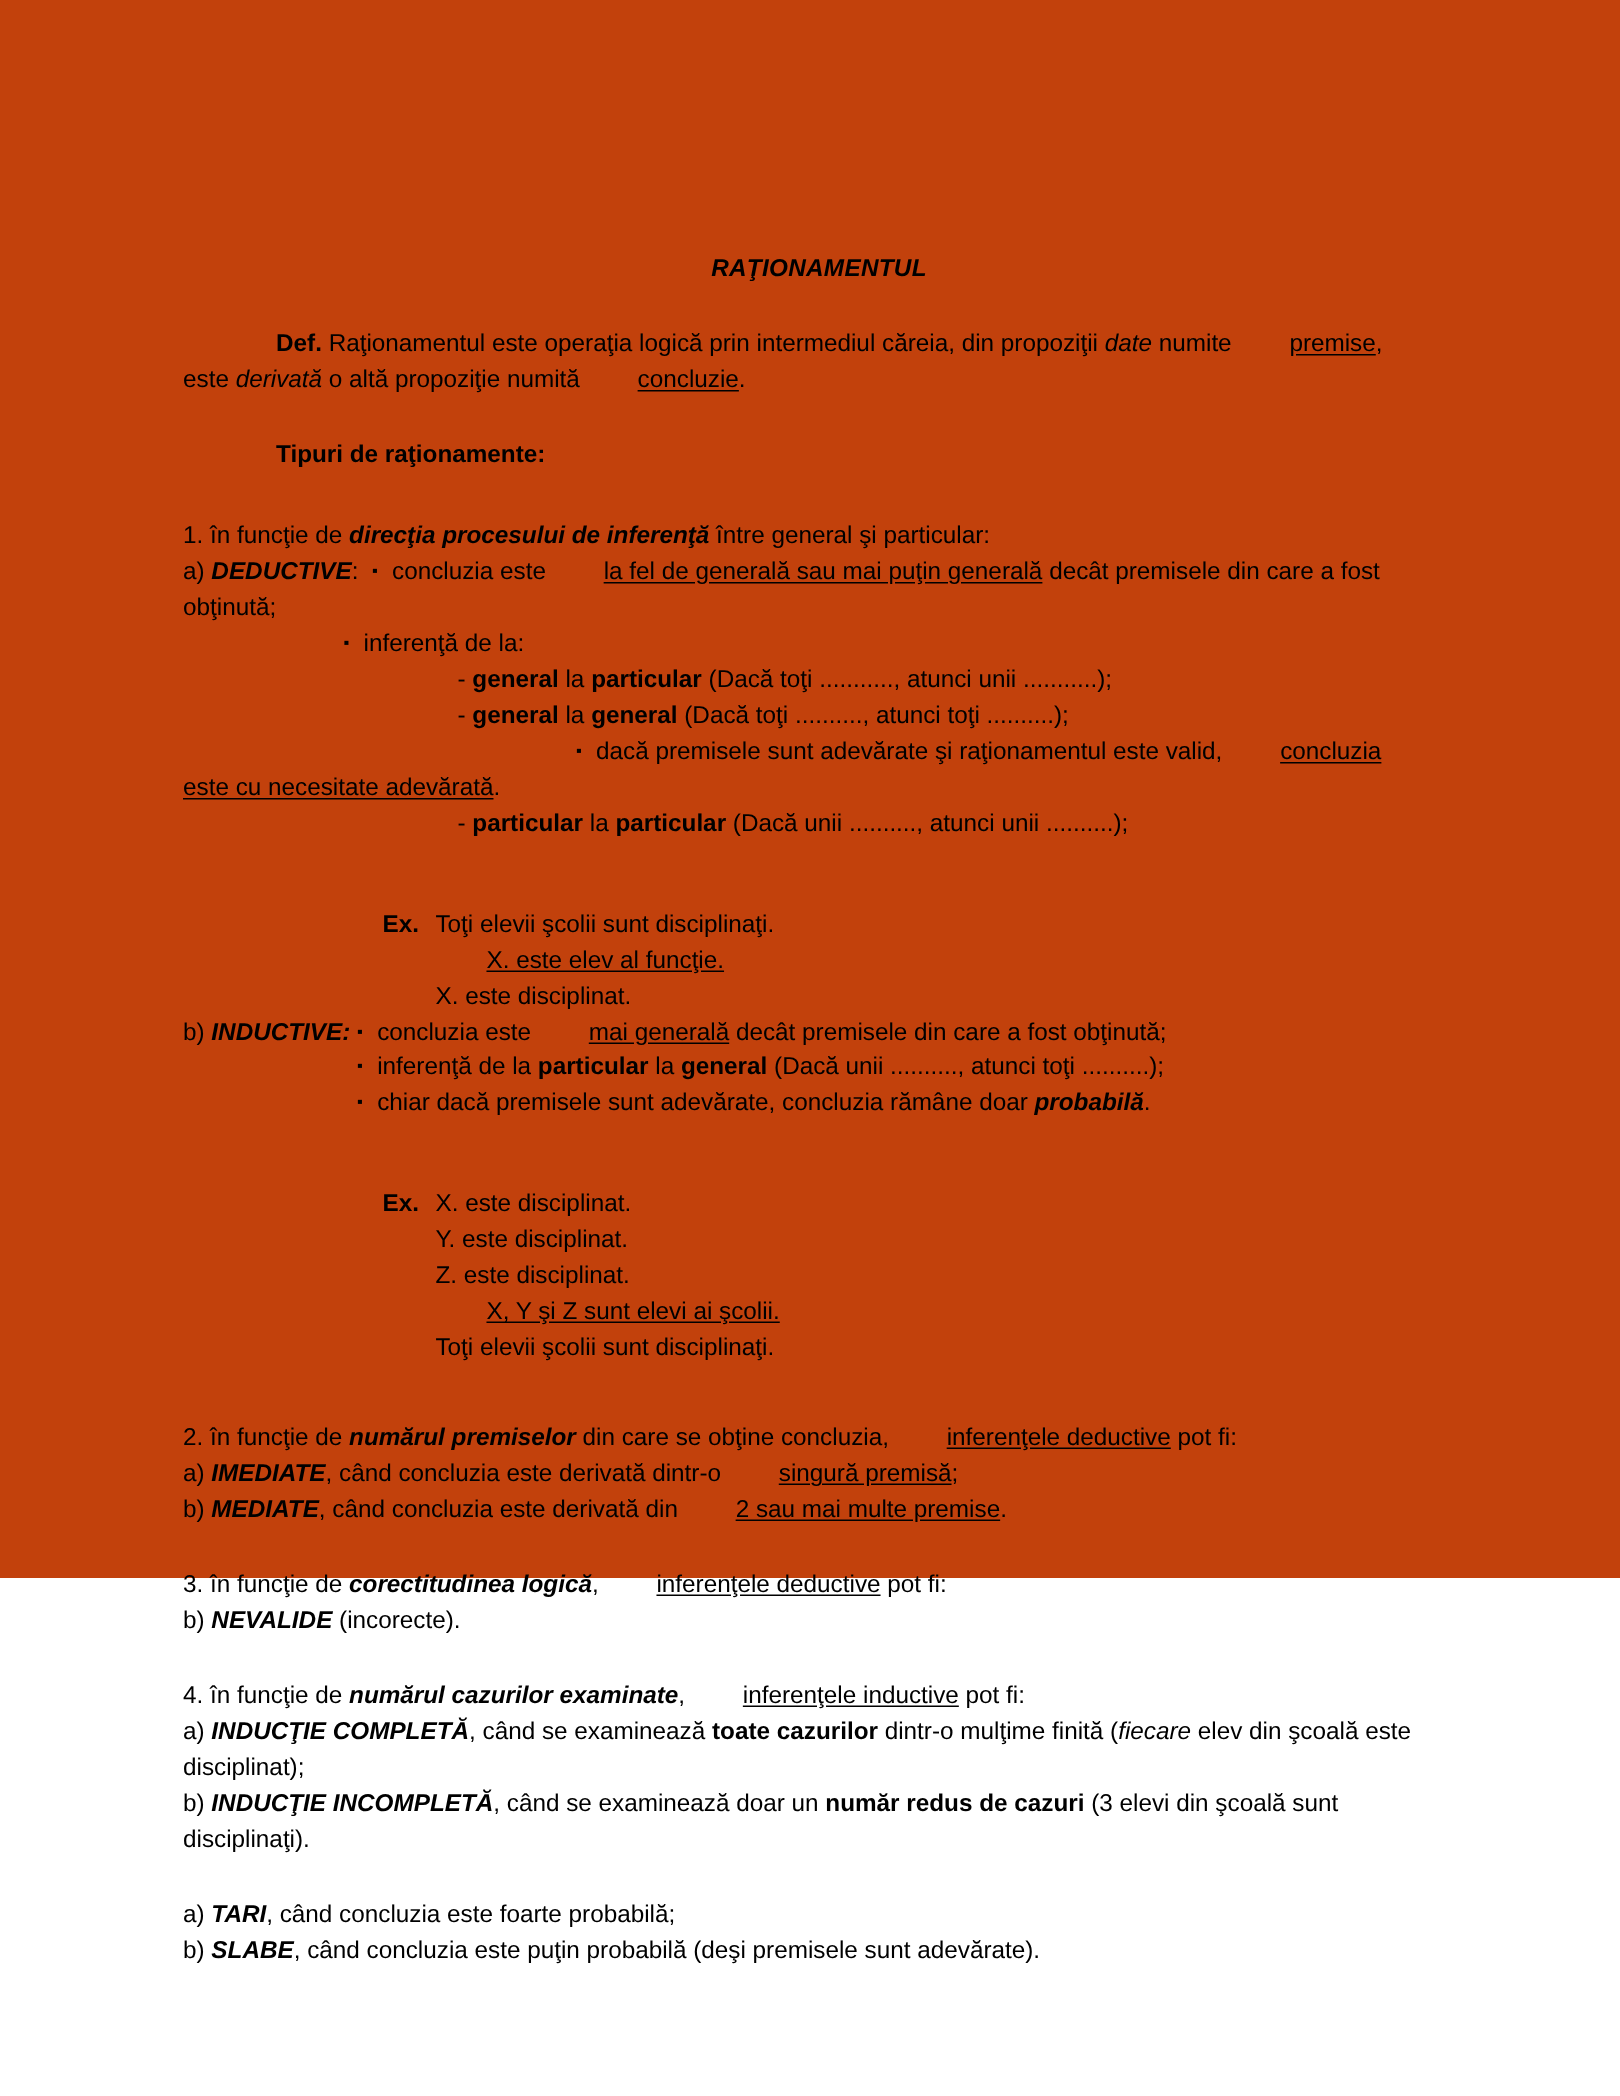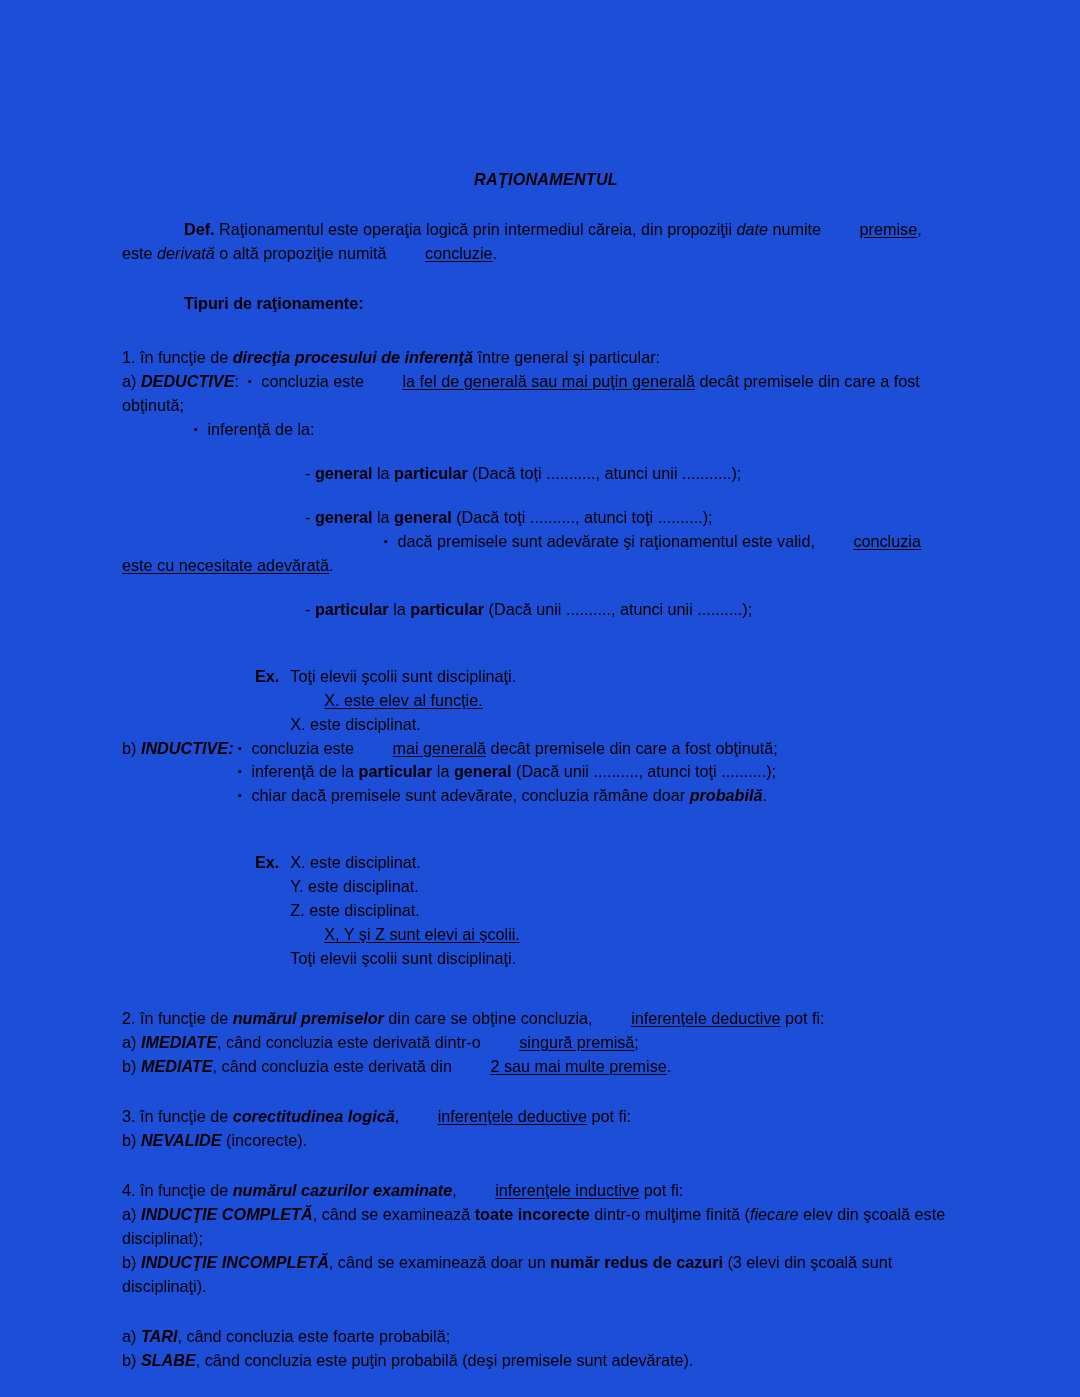--- a/index.html
+++ b/index.html
@@ -10,22 +10,22 @@
   body {
     width: 1080px;
     height: 1397px;
     font-family: "Liberation Sans", sans-serif;
     color: #000000;
     overflow: hidden;
   }
   .page {
     position: relative;
     width: 1080px;
-    height: 1397px;
-    background: #1d4ed8;
+    height: 1052px;
+    background: #c2410c;
     box-sizing: border-box;
     padding: 0;
   }
   .content {
     position: absolute;
     left: 122px;
     top: 168px;
     width: 830px;
     font-size: 16.2px;
     line-height: 1.48;
@@ -67,22 +67,22 @@
   .body-col {
     flex: 1 1 auto;
     min-width: 0;
   }
   .bullet {
     display: inline-block;
     font-size: 11px;
     vertical-align: 2px;
     padding-right: 5px;
   }
-  .ind-135 { margin-left: 72px; }
-  .ind-183 { margin-left: 183px; margin-top: 20px; }
+  .ind-135 { margin-left: 107px; }
+  .ind-183 { margin-left: 183px; }
   .ind-133 { margin-left: 133px; margin-top: 43px; }
   .ex-row { display: flex; }
   .ex-lbl {
     flex: 0 0 auto;
     font-weight: bold;
     padding-right: 11px;
   }
   .ex-lines { flex: 1 1 auto; }
 </style>
 </head>
@@ -158,21 +158,21 @@
 
     <p class="para"><span>3.</span><span> în funcţie de </span><span class="bi">corectitudinea logică</span><span>, </span><span class="u">inferenţele deductive</span><span> pot fi:</span></p>
 
 
     <p class="para"><span>b)</span><span>&nbsp;</span><span class="bi">NEVALIDE</span><span> (incorecte).</span></p>
 
     <div class="gap-md"></div>
 
     <p class="para"><span>4.</span><span> în funcţie de </span><span class="bi">numărul cazurilor examinate</span><span>, </span><span class="u">inferenţele inductive</span><span> pot fi:</span></p>
 
-    <p class="para"><span>a)</span><span>&nbsp;</span><span class="bi">INDUCŢIE COMPLETĂ</span><span>, când se examinează </span><b>toate incorecte</b><span> dintr-o mulţime finită (</span><i>fiecare</i><span> elev din şcoală este disciplinat);</span></p>
+    <p class="para"><span>a)</span><span>&nbsp;</span><span class="bi">INDUCŢIE COMPLETĂ</span><span>, când se examinează </span><b>toate cazurilor</b><span> dintr-o mulţime finită (</span><i>fiecare</i><span> elev din şcoală este disciplinat);</span></p>
 
     <p class="para"><span>b)</span><span>&nbsp;</span><span class="bi">INDUCŢIE INCOMPLETĂ</span><span>, când se examinează doar un </span><b>număr redus de cazuri</b><span> (3 elevi din şcoală sunt disciplinaţi).</span></p>
 
     <div class="gap-md"></div>
 
 
     <p class="para"><span>a)</span><span>&nbsp;</span><span class="bi">TARI</span><span>, când concluzia este foarte probabilă;</span></p>
 
     <p class="para"><span>b)</span><span>&nbsp;</span><span class="bi">SLABE</span><span>, când concluzia este puţin probabilă (deşi premisele sunt adevărate).</span></p>
 

